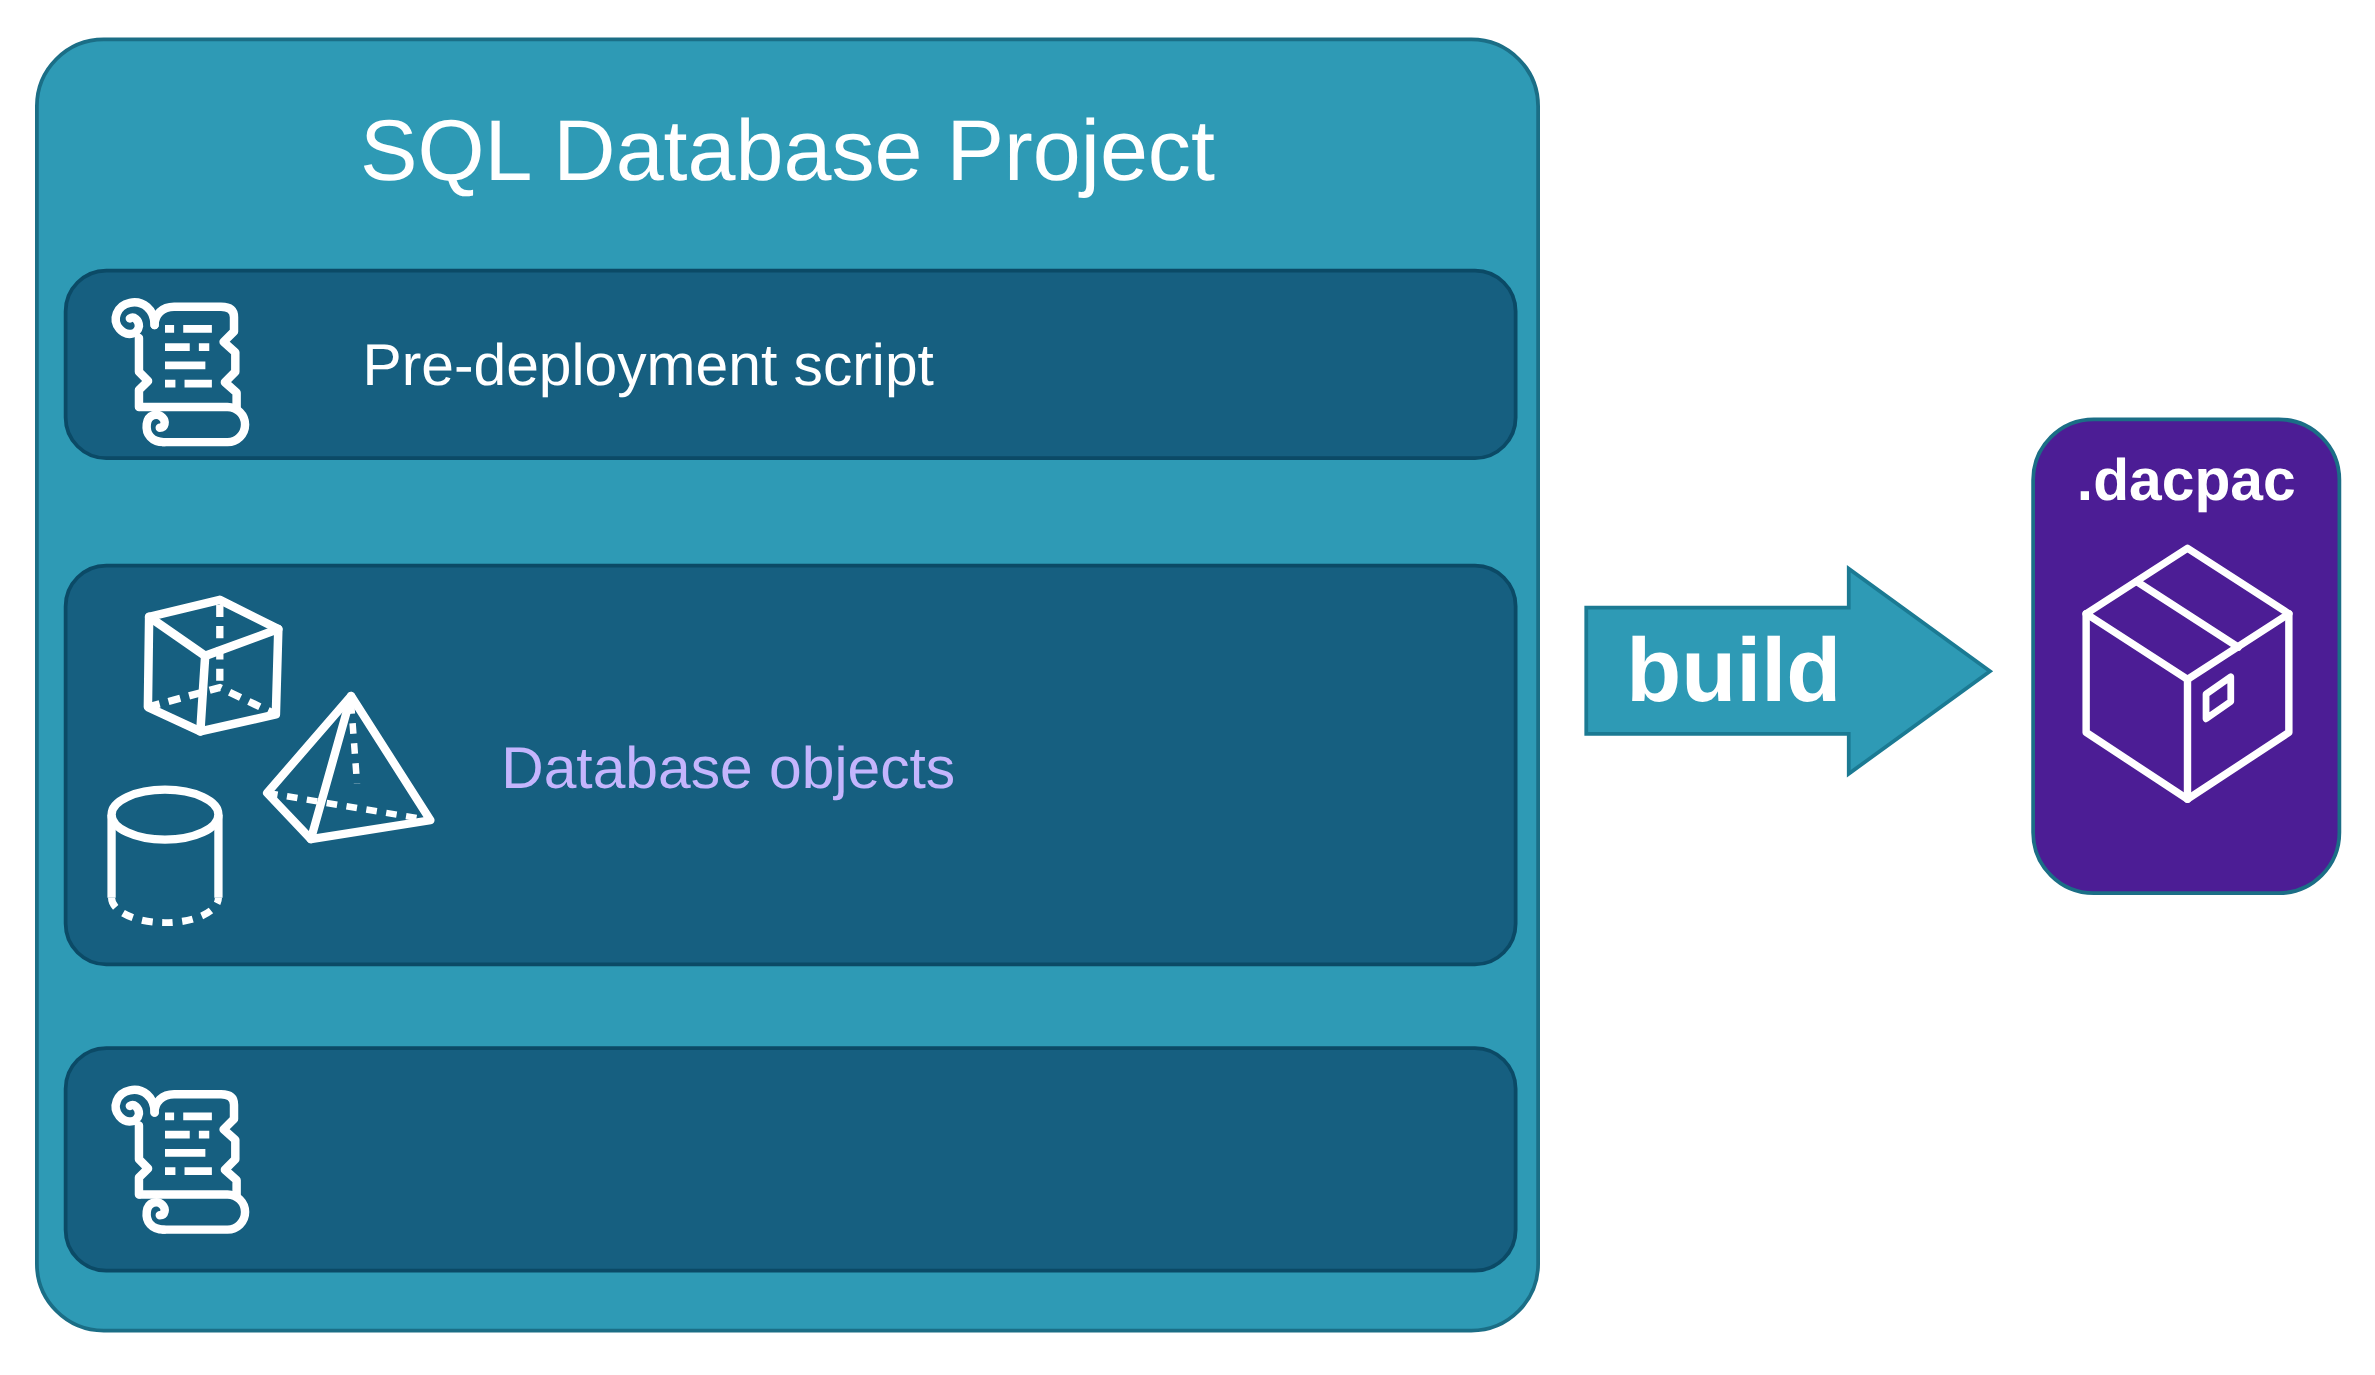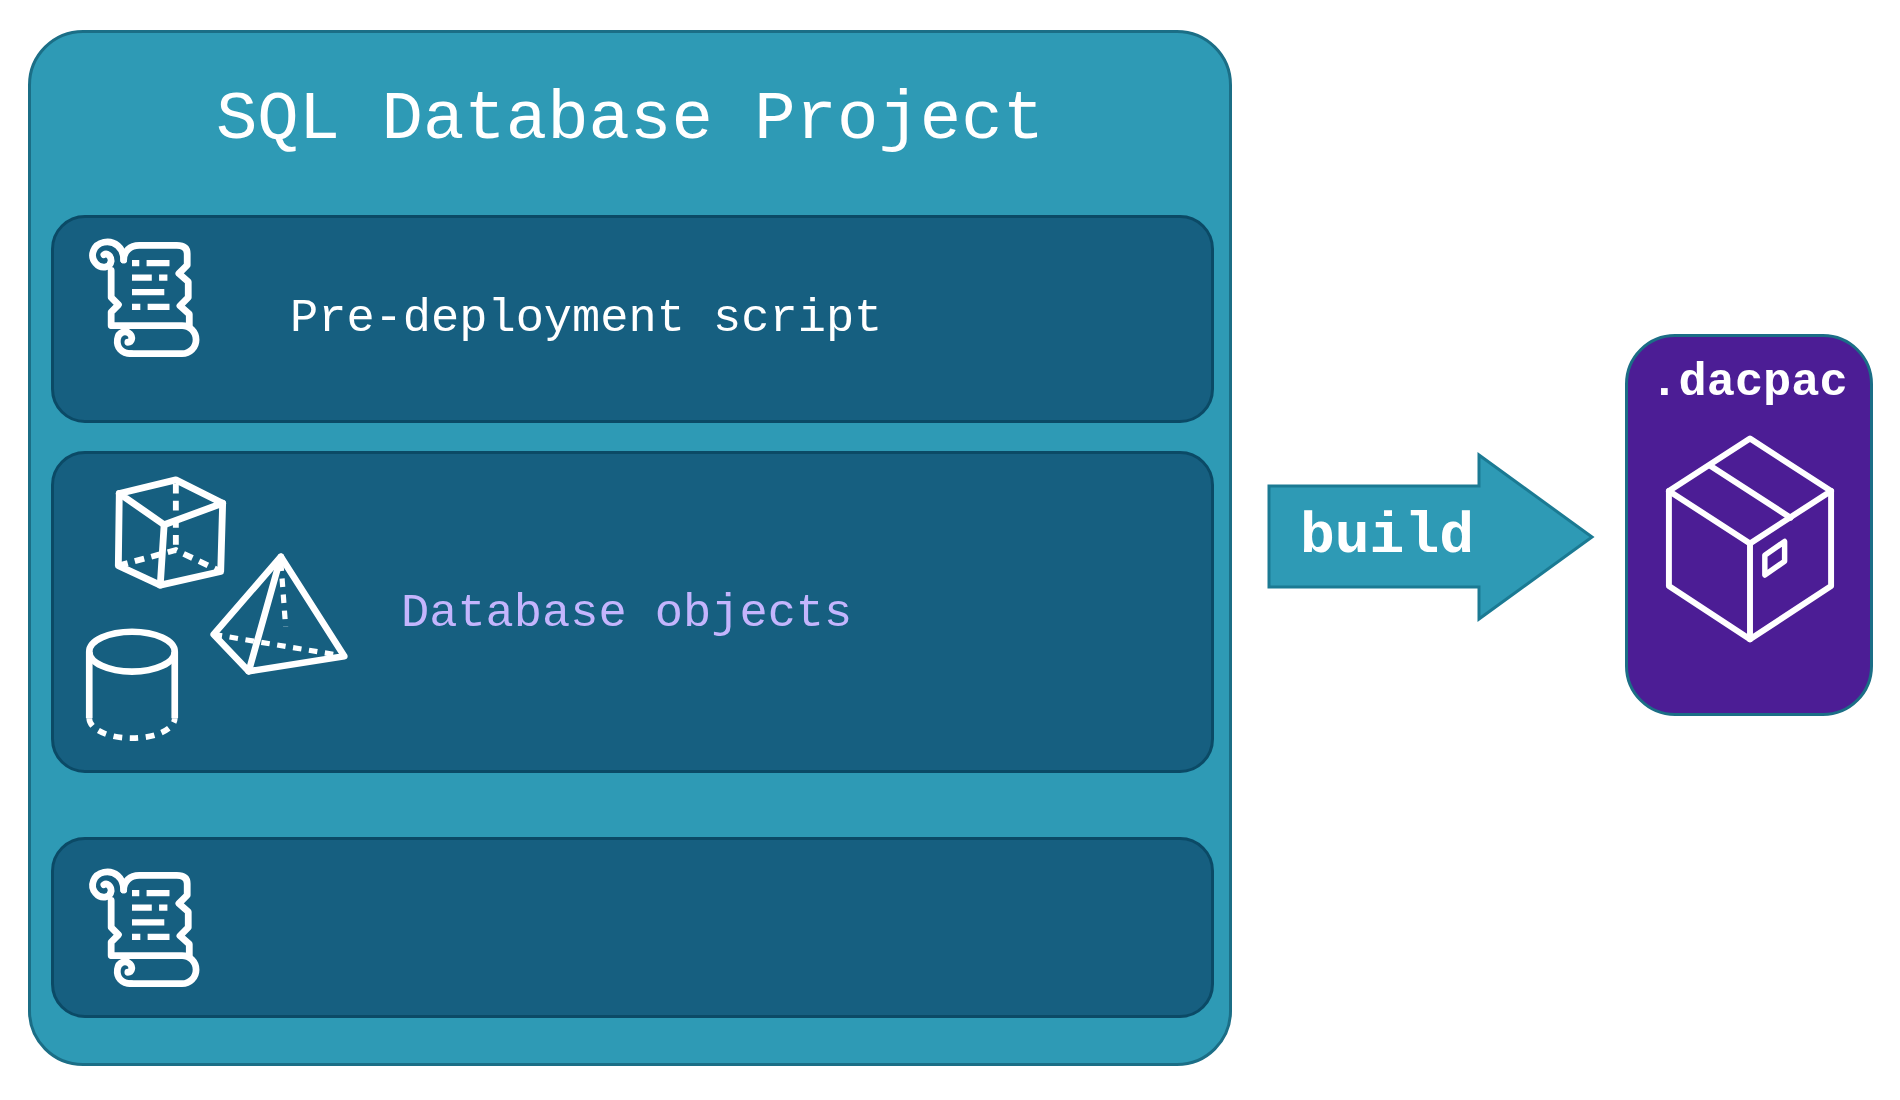--- a/index.html
+++ b/index.html
@@ -1,54 +1,54 @@
 <!DOCTYPE html>
 <html><head>
 <meta charset="utf-8">
 <style>
   html,body{margin:0;padding:0;background:#ffffff;}
   .canvas{
     position:relative;width:1900px;height:1100px;background:#ffffff;
-    font-family:Liberation Mono, monospace;overflow:hidden;
+    font-family:Liberation Sans, sans-serif;overflow:hidden;
   }
   
   .project{
     position:absolute;left:28px;top:30px;width:1204px;height:1036px;
     background:#2E9AB5;border:3px solid #1B6E86;border-radius:55px;
     box-sizing:border-box;
   }
   .project-title{
     position:absolute;left:0;right:0;top:48px;margin:0;
     text-align:center;font-size:69px;font-weight:400;color:#ffffff;
   }
   
   .panel{
     position:absolute;left:20px;width:1163px;
     background:#165F80;border:3px solid #0B4A66;border-radius:34px;
     box-sizing:border-box;display:flex;align-items:center;
   }
-  .panel-pre{top:182px;height:208px;}
+  .panel-pre{top:182px;height:153px;}
   .panel-obj{top:418px;height:322px;}
   .panel-post{top:804px;height:181px;}
   .panel-label{color:#ffffff;font-size:47px;line-height:1.1;}
   .panel-pre .panel-label,.panel-post .panel-label{margin-left:236px;}
   .obj-text{margin-left:347px;color:#c4b5fd;font-size:47px;line-height:64px;margin-top:4px;}
   .icon-svg{position:absolute;}
   .scroll-pos1{left:27px;top:18px;width:127px;height:125px;}
   .scroll-pos3{left:27px;top:26px;width:127px;height:125px;}
   .cube-pos{left:57px;top:20px;width:118px;height:117px;}
   .pyramid-pos{left:154px;top:94px;width:142px;height:134px;}
   .cylinder-pos{left:30px;top:173px;width:96px;height:114px;}
   
   .arrow-svg{position:absolute;left:1260px;top:448px;width:340px;height:200px;}
   .build-label{
     position:absolute;left:1269px;top:486px;width:210px;height:101px;
     display:flex;align-items:center;justify-content:center;
     box-sizing:border-box;padding-left:26px;
-    font-size:58px;font-weight:bold;color:#ffffff;
+    font-size:72px;font-weight:bold;color:#ffffff;
   }
   
   .dacpac{
     position:absolute;left:1625px;top:334px;width:248px;height:382px;
     background:#4c1d95;border:3px solid #1B6E86;border-radius:50px;
     box-sizing:border-box;
   }
   .dacpac-label{
     margin-top:19px;text-align:center;
     font-size:47px;font-weight:bold;color:#ffffff;

